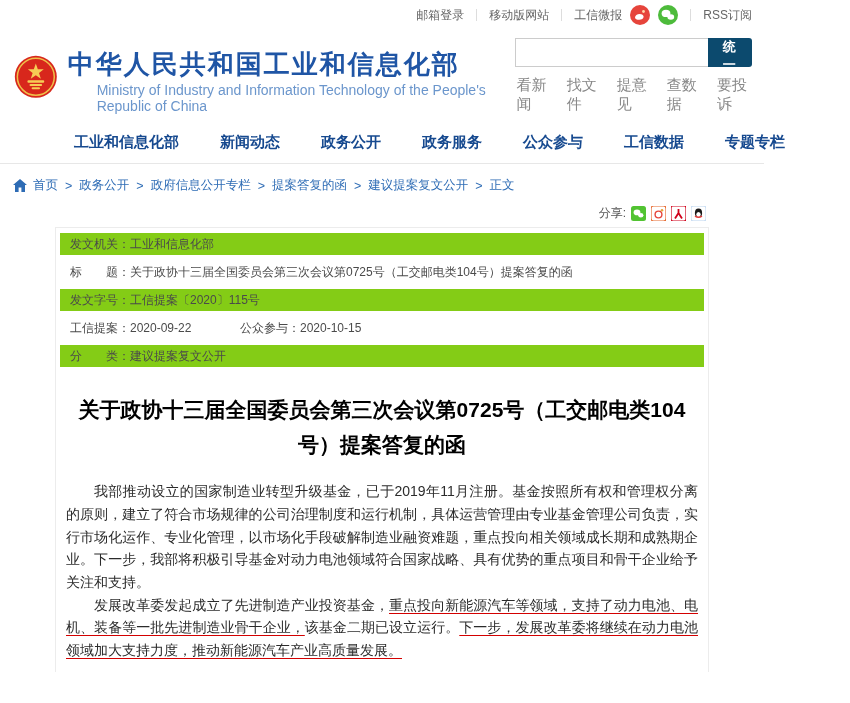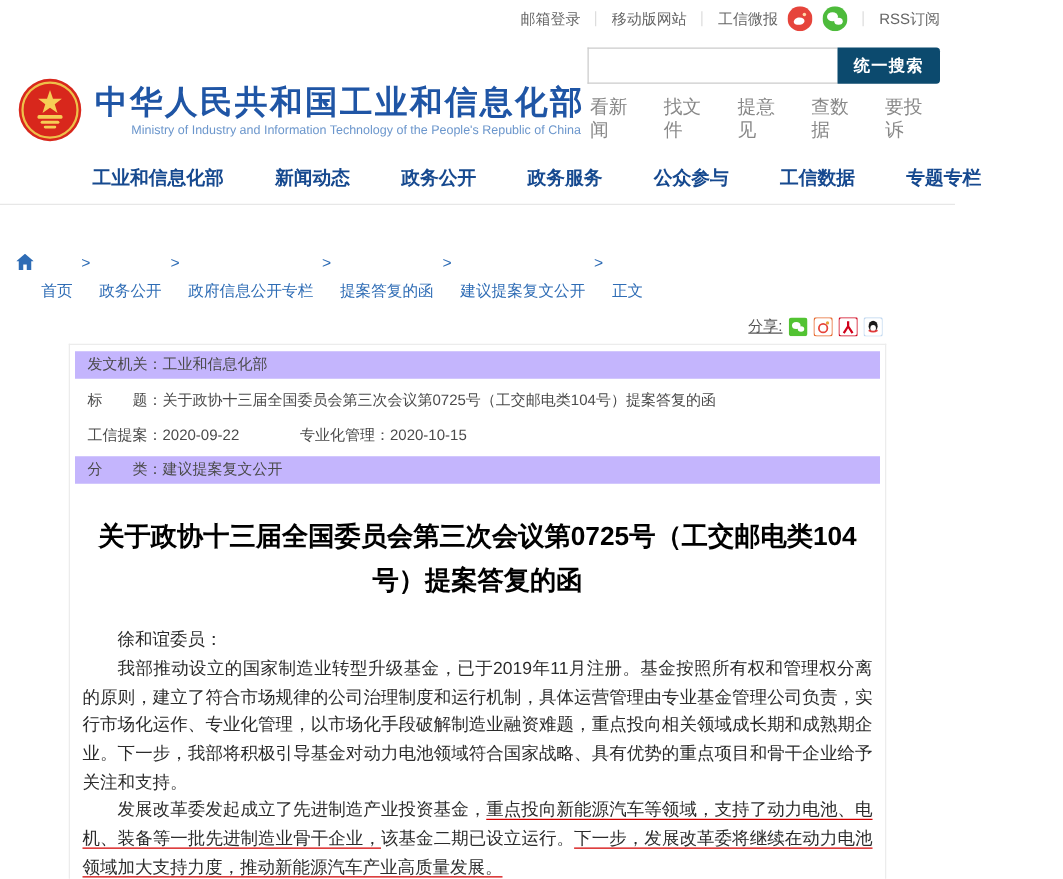--- a/index.html
+++ b/index.html
@@ -13,55 +13,55 @@
   .topbar .tb-item { cursor:pointer; }
   .topbar .tb-sep { width:1px; height:12px; background:#ddd; margin:0 12px; }
   .tb-circle { width:20px; height:20px; margin-left:8px; display:inline-flex; vertical-align:middle; }
 
   
   .header { display:flex; justify-content:space-between; align-items:flex-end;
     padding:2px 12px 8px 14px; }
   .brand { display:flex; align-items:center; gap:10px; }
   .emblem { width:52px; height:52px; }
   .brand-text .cn { font-size:26px; font-weight:bold; color:#1f55a5; letter-spacing:2px; line-height:1.2; }
-  .brand-text .en { font-size:10px; color:#6b96cc; margin-top:2px;margin-left:29px; }
+  .brand-text .en { font-size:14px; color:#6b96cc; margin-top:2px;margin-left:29px; }
 
   .search-block { width:282px; margin-top:6px; }
   .search-row { display:flex; }
   .search-input { flex:1; height:29px; border:1px solid #ccc; border-right:none;
     padding:0 8px; font-size:13px; outline:none; }
   .search-btn { height:29px; padding:0 13px; background:#0c4a6e; color:#fff; border:none;
     font-size:13px; font-weight:bold; letter-spacing:1px; border-radius:0 3px 3px 0; cursor:pointer; }
   .quick-links { display:flex; gap:15px; margin-top:9px; font-size:15px; color:#888; padding-left:2px; }
   .quick-links span { cursor:pointer; }
 
   
   .nav { display:flex; align-items:center; height:42px; padding-left:52px;
     border-bottom:1px solid #e7e7e7; }
   .nav-logo { width:27px; height:27px; margin-right:22px; }
   .nav-item { font-size:15px; font-weight:bold; color:#16498f; margin-right:41px; cursor:pointer; white-space:nowrap; }
 
   
   .breadcrumb { display:flex; align-items:center; padding:13px 12px 9px 13px;
     font-size:12.5px; color:#2e6cb5; }
   .bc-home { width:14px; height:13px; margin-right:6px; display:inline-flex; }
-  .bc-link { cursor:pointer;margin-top:48px; }
+  .bc-link { cursor:pointer; }
   .bc-sep { margin:0 7px; color:#2e6cb5; }
 
   
   .share-row { display:flex; justify-content:flex-end; align-items:center; gap:5px;
-    margin:2px 58px 5px 0; font-size:12px; color:#555;text-decoration:underline; }
+    margin:2px 58px 5px 0; font-size:12px; color:#555; }
   .share-icon { width:15px; height:15px; display:inline-flex; cursor:pointer; }
 
   
   .doc-box { margin:0 55px; border:1px solid #ececec; border-bottom:none; padding:5px 4px 0; }
 
   .meta-row { display:flex; align-items:baseline; font-size:12px; color:#4a4a4a;
     line-height:16px; padding:3px 10px; margin-bottom:6px; }
-  .meta-row.striped { background:#c4b5fd;font-family:Liberation Mono, monospace; }
+  .meta-row.striped { background:#84cc16; }
   .m-group { display:inline-flex; }
   .m-group.fixed { flex:0 0 170px; }
   .m-label { white-space:pre; }
   .m-value { white-space:pre-wrap; }
 
   .doc-title { max-width:665px; margin:26px auto 18px; text-align:center;
     font-size:21px; font-weight:bold; color:#000; line-height:1.65; }
 
   .doc-body { padding:0 6px 10px; font-size:14px; line-height:1.62; color:#2b2b2b;
     text-align:justify; }
@@ -205,40 +205,45 @@
           <span class="m-label">发文机关：</span>
           <span class="m-value">工业和信息化部</span>
         </span>
     </div>
     <div class="meta-row">
       <span class="m-group">
           <span class="m-label">标　　题：</span>
           <span class="m-value">关于政协十三届全国委员会第三次会议第0725号（工交邮电类104号）提案答复的函</span>
         </span>
     </div>
+    <div class="meta-row striped">
+      <span class="m-group">
+          <span class="m-label">发文字号：</span>
+          <span class="m-value">工信提案〔2020〕115号</span>
+        </span>
+    </div>
     <div class="meta-row">
       <span class="m-group fixed">
           <span class="m-label">工信提案：</span>
           <span class="m-value">2020-09-22</span>
         </span>
       <span class="m-group">
-          <span class="m-label">专业化管理：</span>
+          <span class="m-label">公众参与：</span>
           <span class="m-value">2020-10-15</span>
         </span>
     </div>
     <div class="meta-row striped">
       <span class="m-group">
           <span class="m-label">分　　类：</span>
           <span class="m-value">建议提案复文公开</span>
         </span>
     </div>
 
     <h1 class="doc-title">关于政协十三届全国委员会第三次会议第0725号（工交邮电类104号）提案答复的函</h1>
 
     <div class="doc-body">
-      <p>徐和谊委员：</p>
       <p>我部推动设立的国家制造业转型升级基金，已于2019年11月注册。基金按照所有权和管理权分离的原则，建立了符合市场规律的公司治理制度和运行机制，具体运营管理由专业基金管理公司负责，实行市场化运作、专业化管理，以市场化手段破解制造业融资难题，重点投向相关领域成长期和成熟期企业。下一步，我部将积极引导基金对动力电池领域符合国家战略、具有优势的重点项目和骨干企业给予关注和支持。</p>
       <p><span>发展改革委发起成立了先进制造产业投资基金，</span><span class="ul-red">重点投向新能源汽车等领域，支持了动力电池、电机、装备等一批先进制造业骨干企业，</span><span>该基金二期已设立运行。</span><span class="ul-red">下一步，发展改革委将继续在动力电池领域加大支持力度，推动新能源汽车产业高质量发展。</span></p>
 
     </div>
   </div>
 
 </div>
 
 </body></html>

